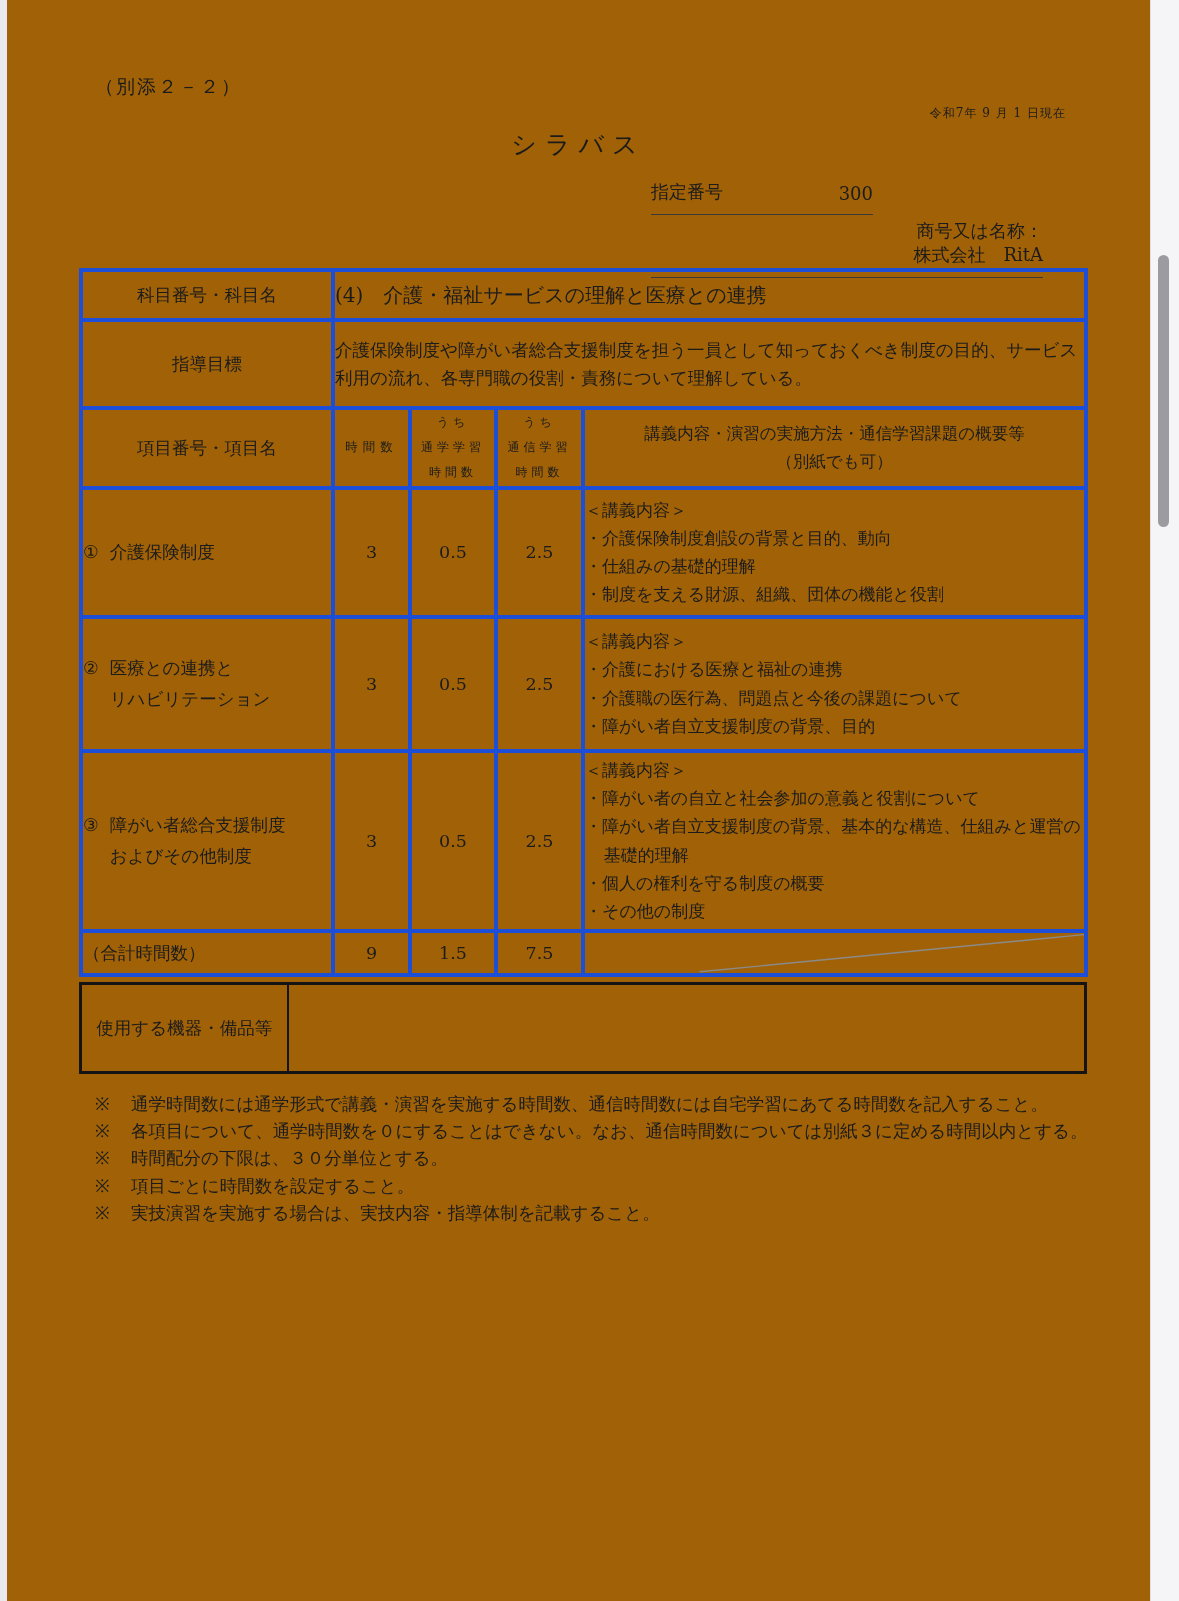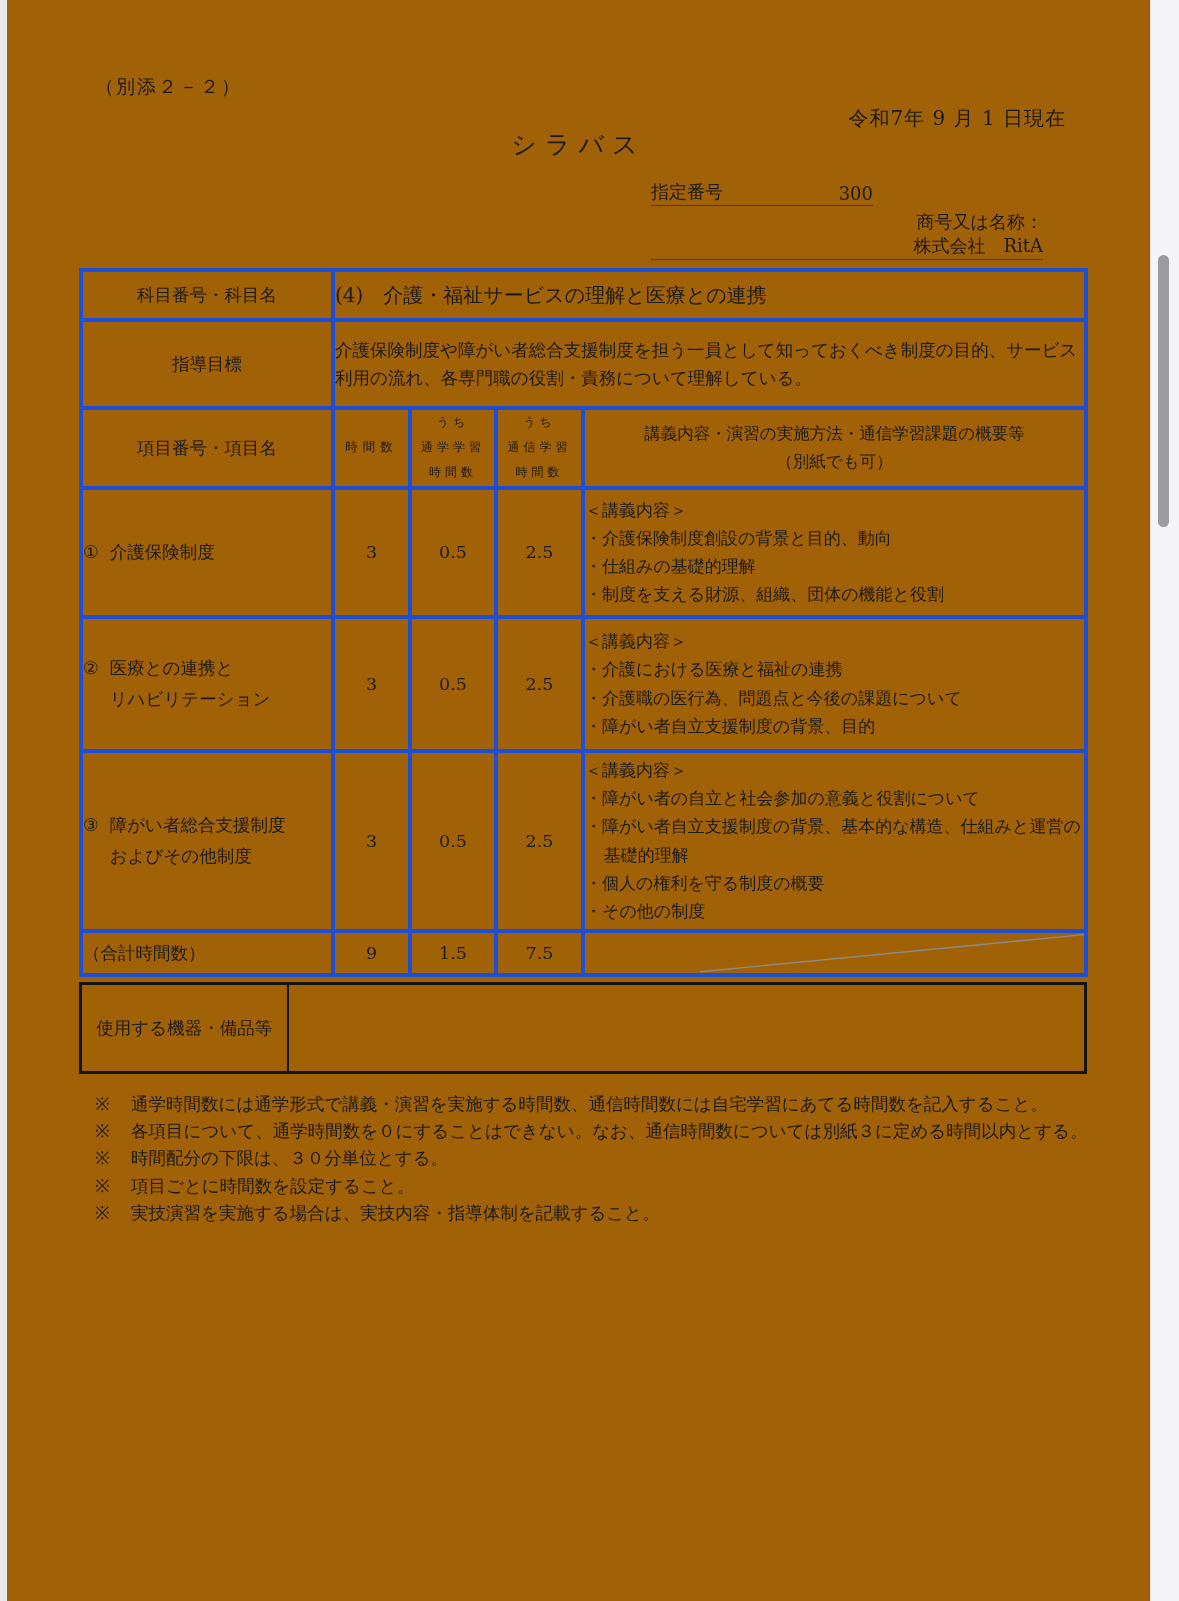--- a/index.html
+++ b/index.html
@@ -7,25 +7,25 @@
     width:1179px;height:1601px;position:relative;overflow:hidden;
     background:#ffffff;color:#1b1b1b;
     font-family:"DejaVu Serif","Liberation Serif",serif;
   }
   .edge-left{position:absolute;left:0;top:0;width:7px;height:100%;background:#eaeaee;}
   .scroll-track{position:absolute;right:0;top:0;width:28px;height:100%;background:#f5f5f7;border-left:1px solid #dfdfe4;}
   .scroll-thumb{position:absolute;left:7px;top:255px;width:11px;height:272px;background:#9b9ba0;border-radius:6px;}
   .doc{position:absolute;left:7px;top:0;width:1143px;height:100%;background:#a16207;}
 
   .attachment{position:absolute;left:88px;top:74px;font-size:19px;letter-spacing:2px;}
-  .date-line{position:absolute;top:105px;right:84px;font-size:20px;letter-spacing:1px;}
+  .date-line{position:absolute;top:105px;right:84px;font-size:12px;letter-spacing:1px;}
   .doc-title{position:absolute;top:128px;left:0;width:100%;text-align:center;font-size:25px;letter-spacing:8px;}
 
   .id-block{position:absolute;left:644px;top:180px;font-size:18px;}
-  .id-row{display:flex;align-items:flex-end;border-bottom:1px solid #3a3a3a;padding-bottom:1px;margin-bottom:4px;}
+  .id-row{display:flex;align-items:flex-end;border-bottom:1px solid #3a3a3a;padding-bottom:10px;margin-bottom:4px;}
   .id-row.first{width:222px;}
   .id-row.second{width:392px;flex-direction:column;}
   .id-value-num{flex:1;text-align:right;}
   .id-company{margin-left:26px;}
 
   table.syllabus{position:absolute;left:72px;top:268px;width:1005px;border-collapse:collapse;table-layout:fixed;border:3px solid #141414;}
   table.syllabus td{border:4px solid #1d4ed8;vertical-align:middle;padding:0;}
   .cell-center{text-align:center;font-size:17.5px;}
   .subject-val{font-size:20px;padding-left:13px;}
   .goal-val{font-size:17.5px;line-height:1.62;padding:10px 14px 10px 13px;}

